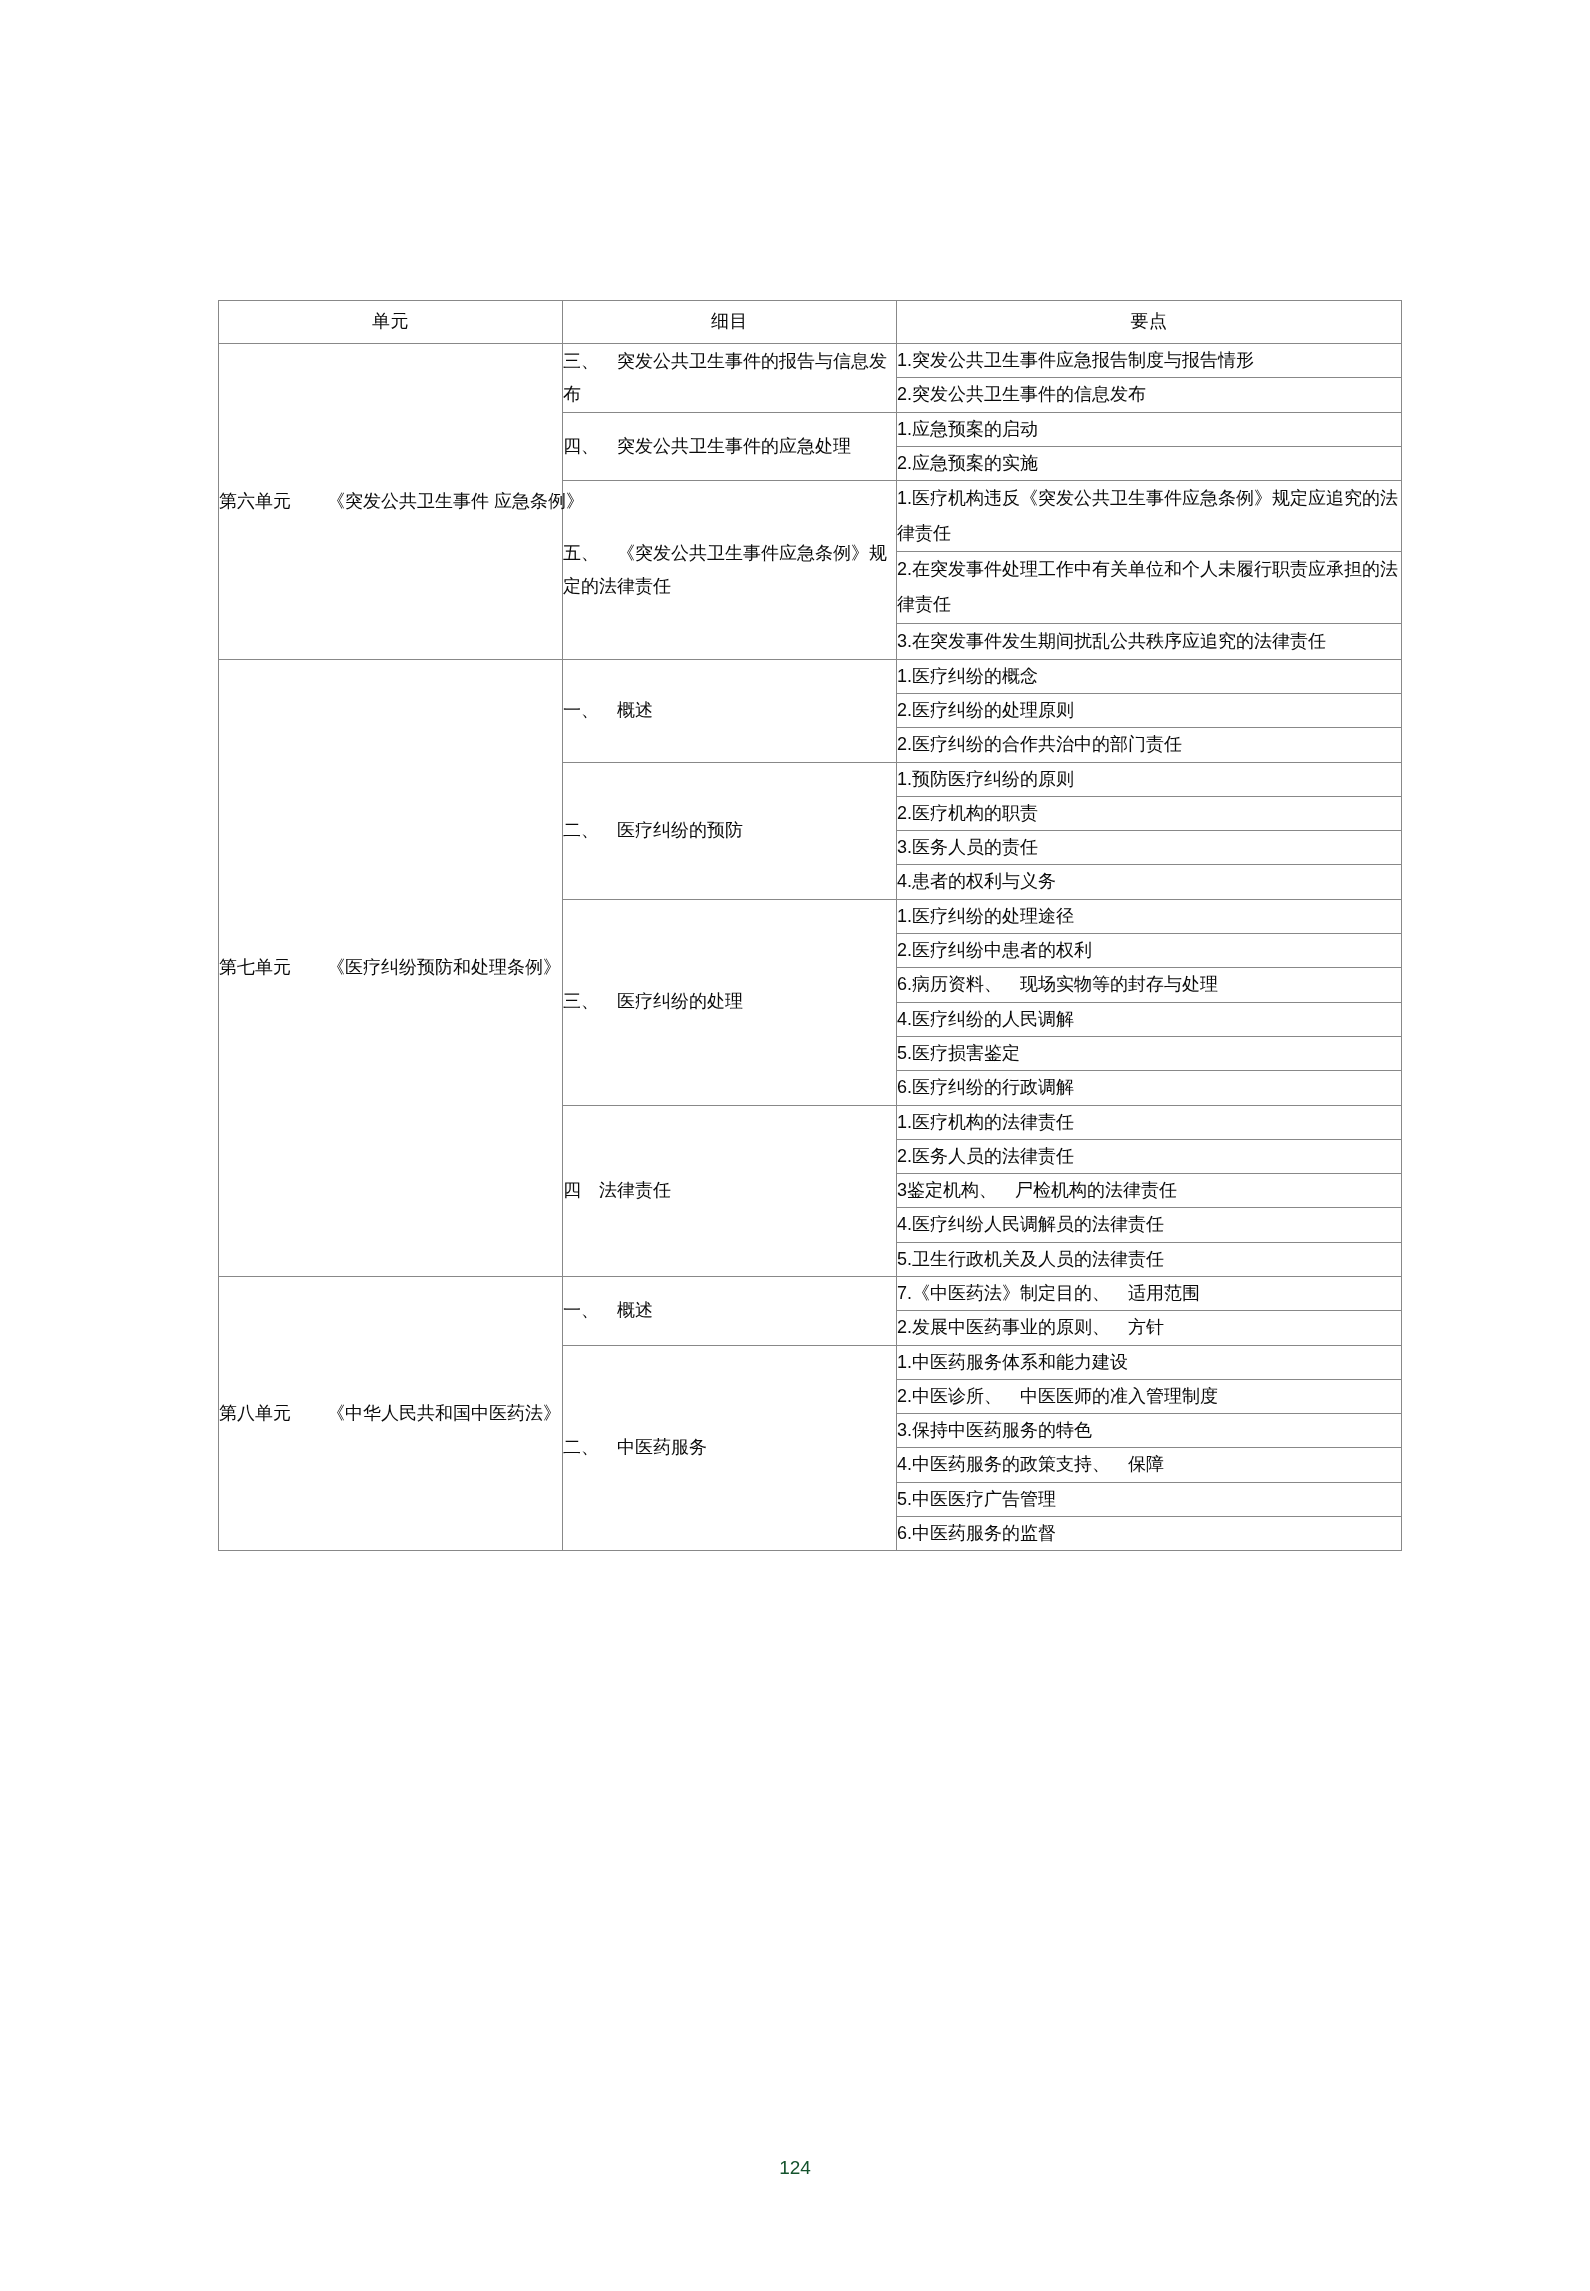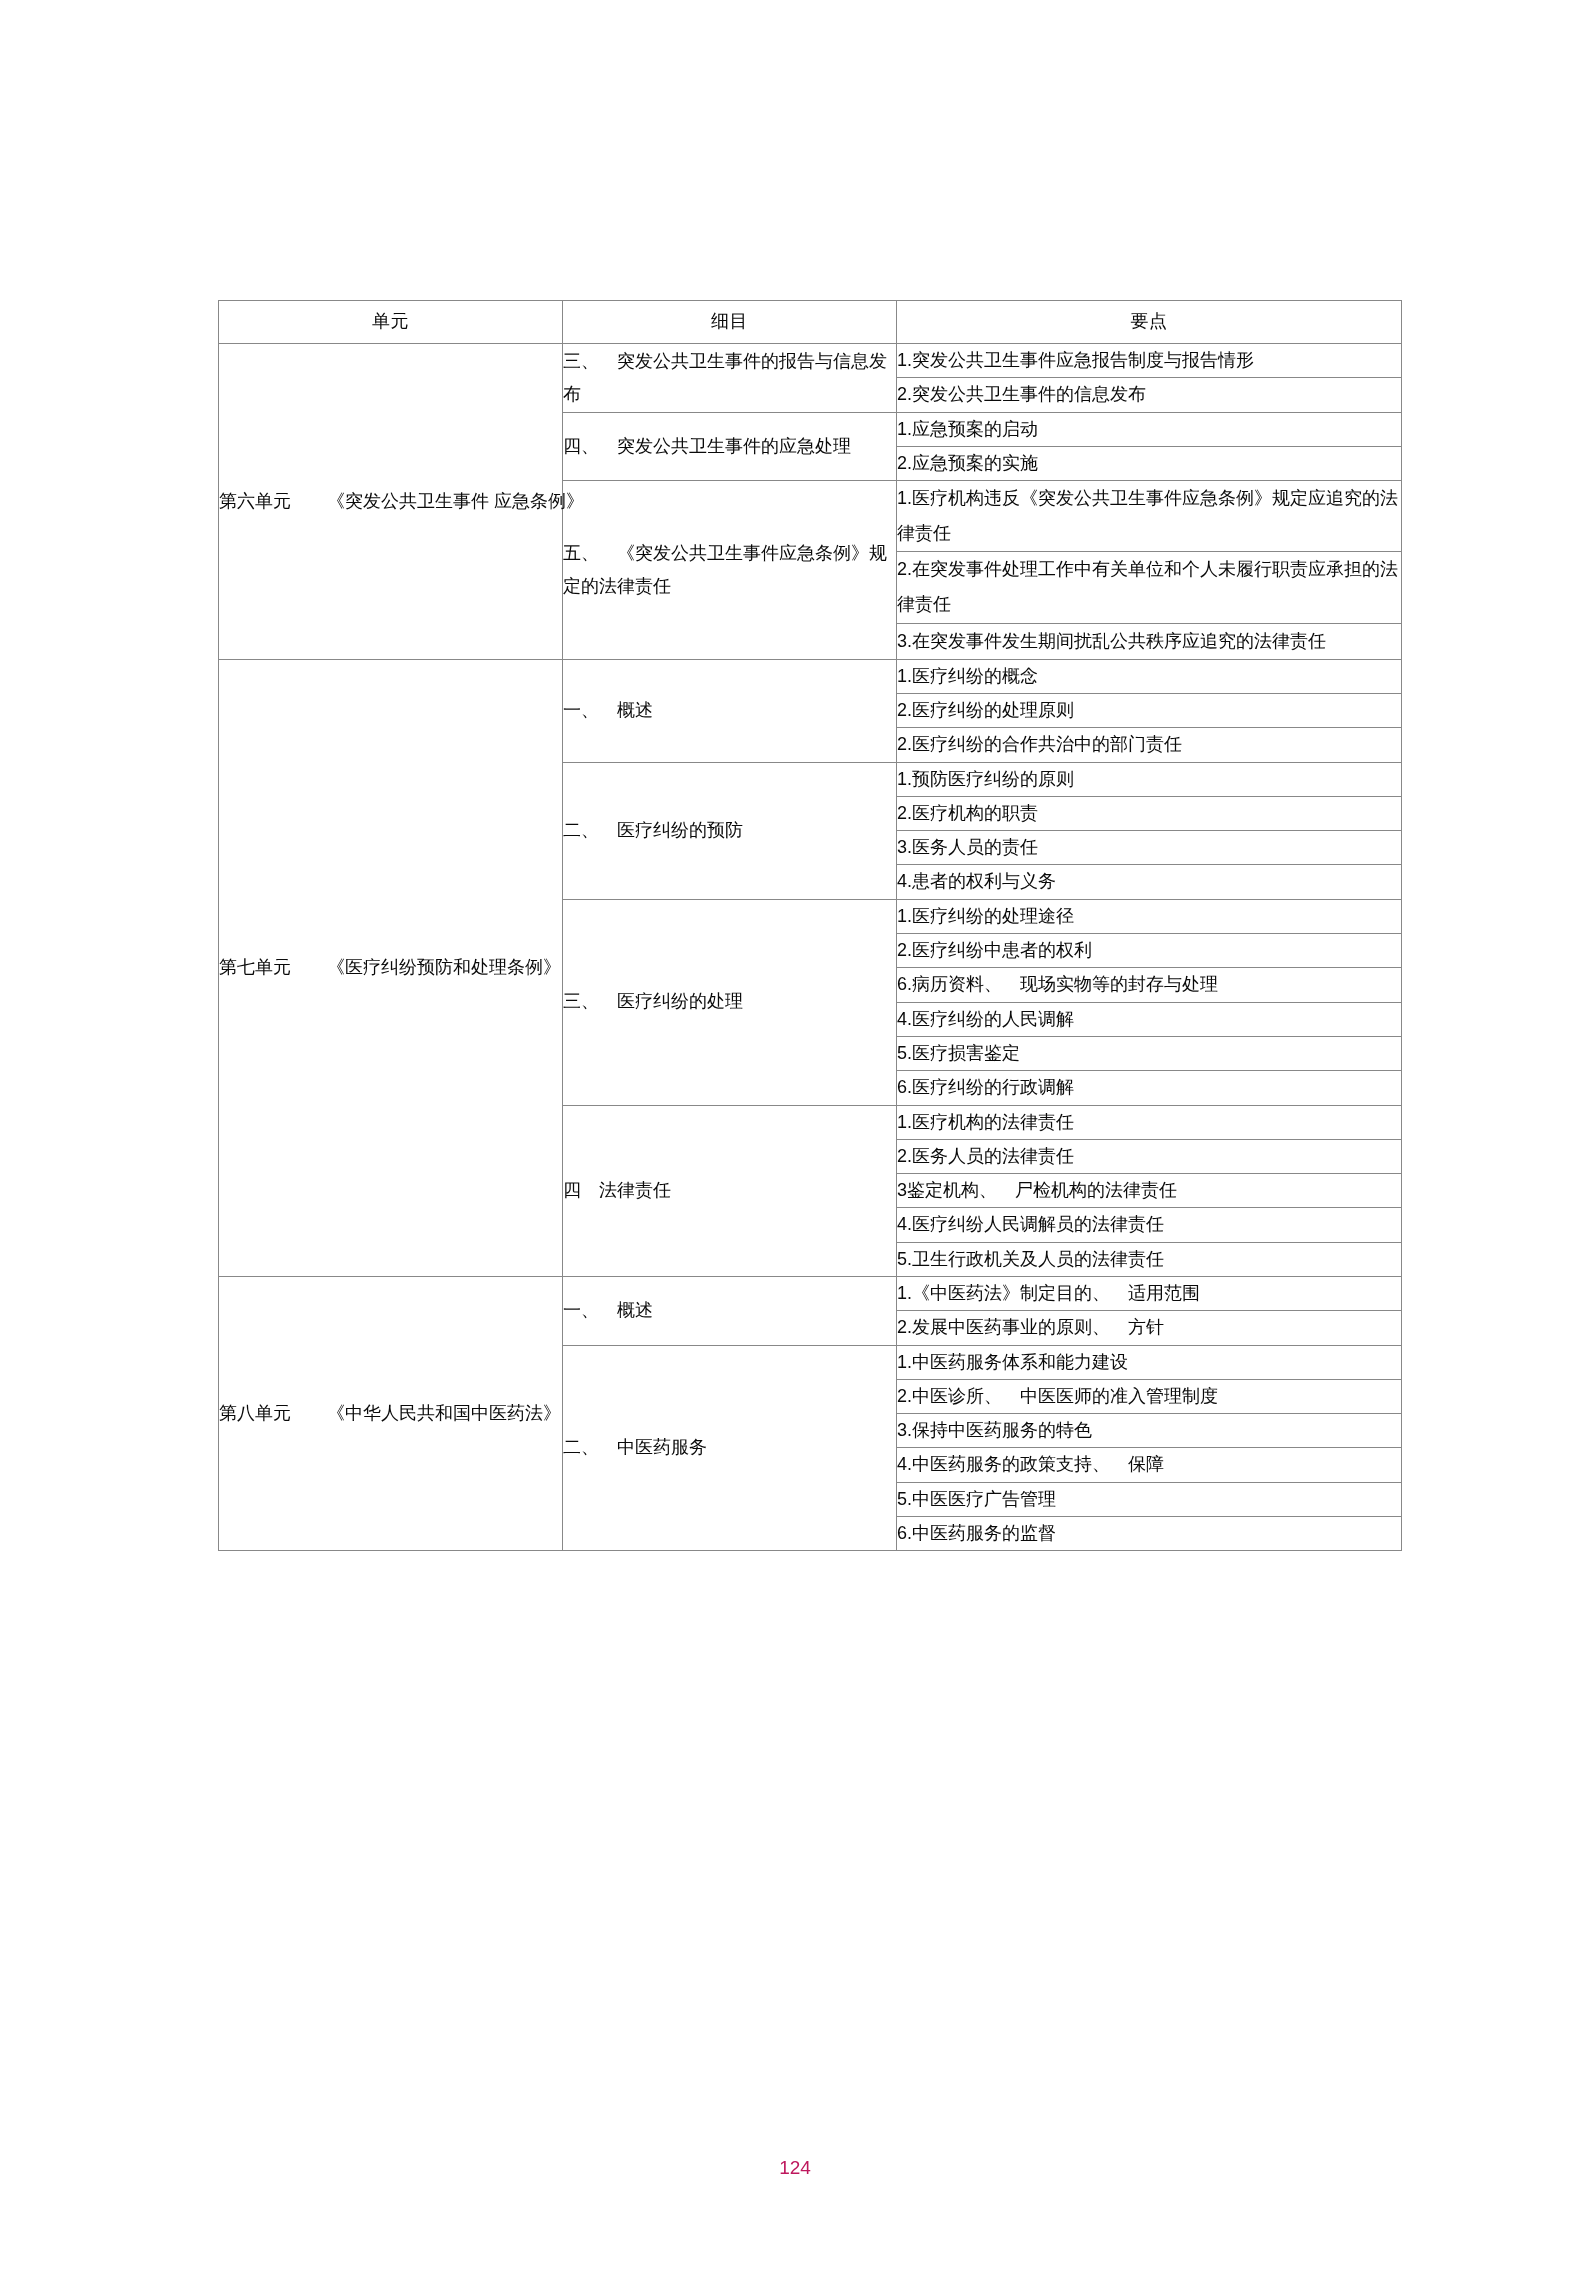--- a/index.html
+++ b/index.html
@@ -84,21 +84,21 @@
   }
   .cell-point.two-line { line-height: 1.95; }
 
   .page-number {
     position: absolute;
     left: 0;
     top: 2157px;
     width: 1590px;
     text-align: center;
     font-size: 19px;
-    color: #be185d;
+    color: #14532d;
     font-family: "Liberation Sans", "DejaVu Sans", sans-serif;
   }
 </style>
 </head>
 <body>
 
 <div class="page">
 
   <table class="syllabus-table">
     <colgroup>
@@ -207,21 +207,21 @@
       </tr>
       <tr>
         <td class="cell-point">5.卫生行政机关及人员的法律责任</td>
       </tr>
 
       <tr>
         <td class="cell-unit" rowspan="8">
           <span class="u-inner">第八单元　　《中华人民共和国中医药法》</span>
         </td>
         <td class="cell-detail" rowspan="2">一、　概述</td>
-        <td class="cell-point">1.《中医药法》制定目的、　适用范围</td>
+        <td class="cell-point">7.《中医药法》制定目的、　适用范围</td>
       </tr>
       <tr>
         <td class="cell-point">2.发展中医药事业的原则、　方针</td>
       </tr>
 
       <tr>
         <td class="cell-detail" rowspan="6">二、　中医药服务</td>
         <td class="cell-point">1.中医药服务体系和能力建设</td>
       </tr>
       <tr>

